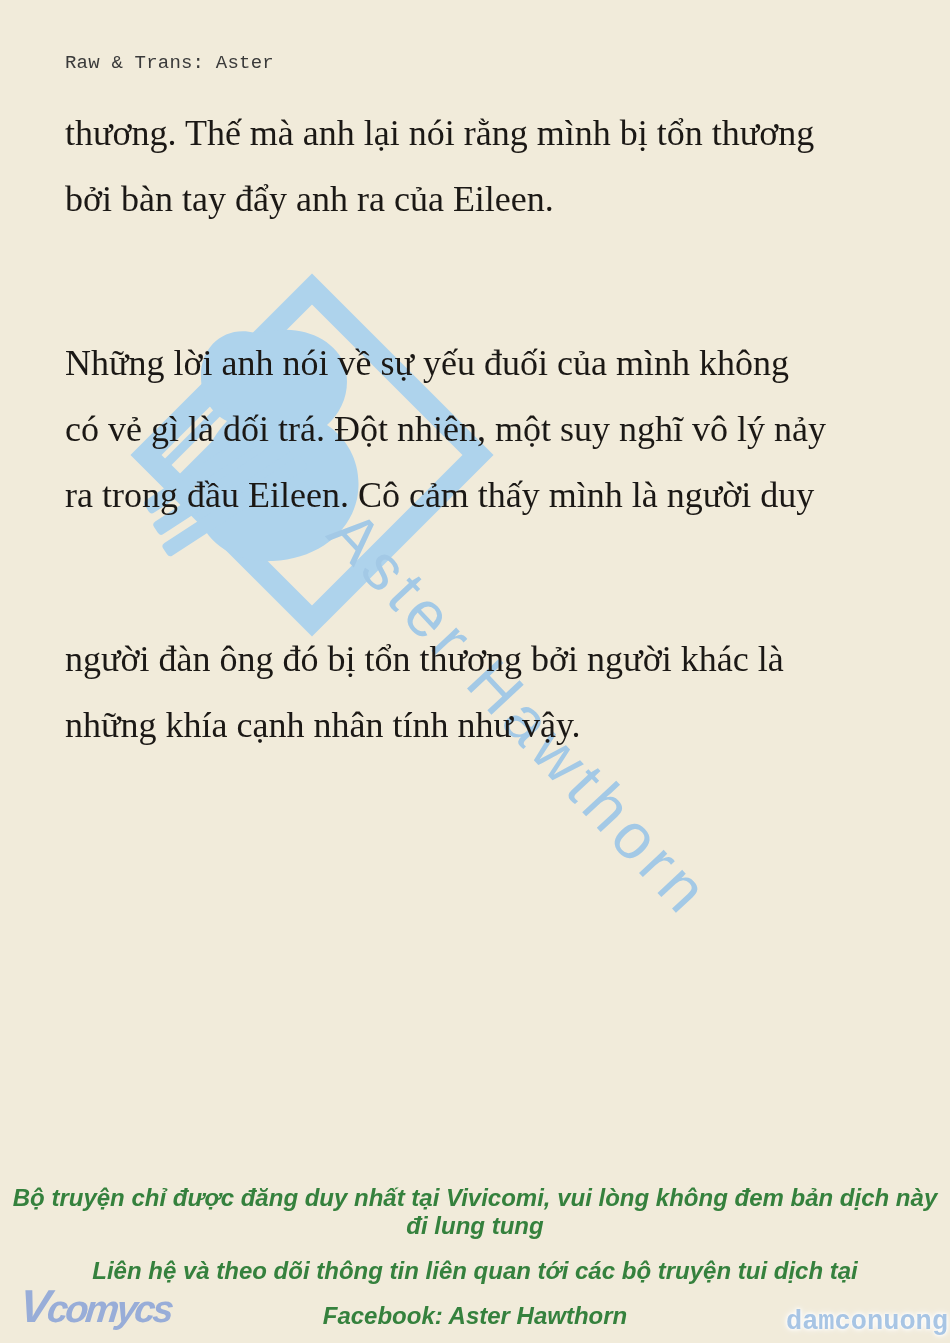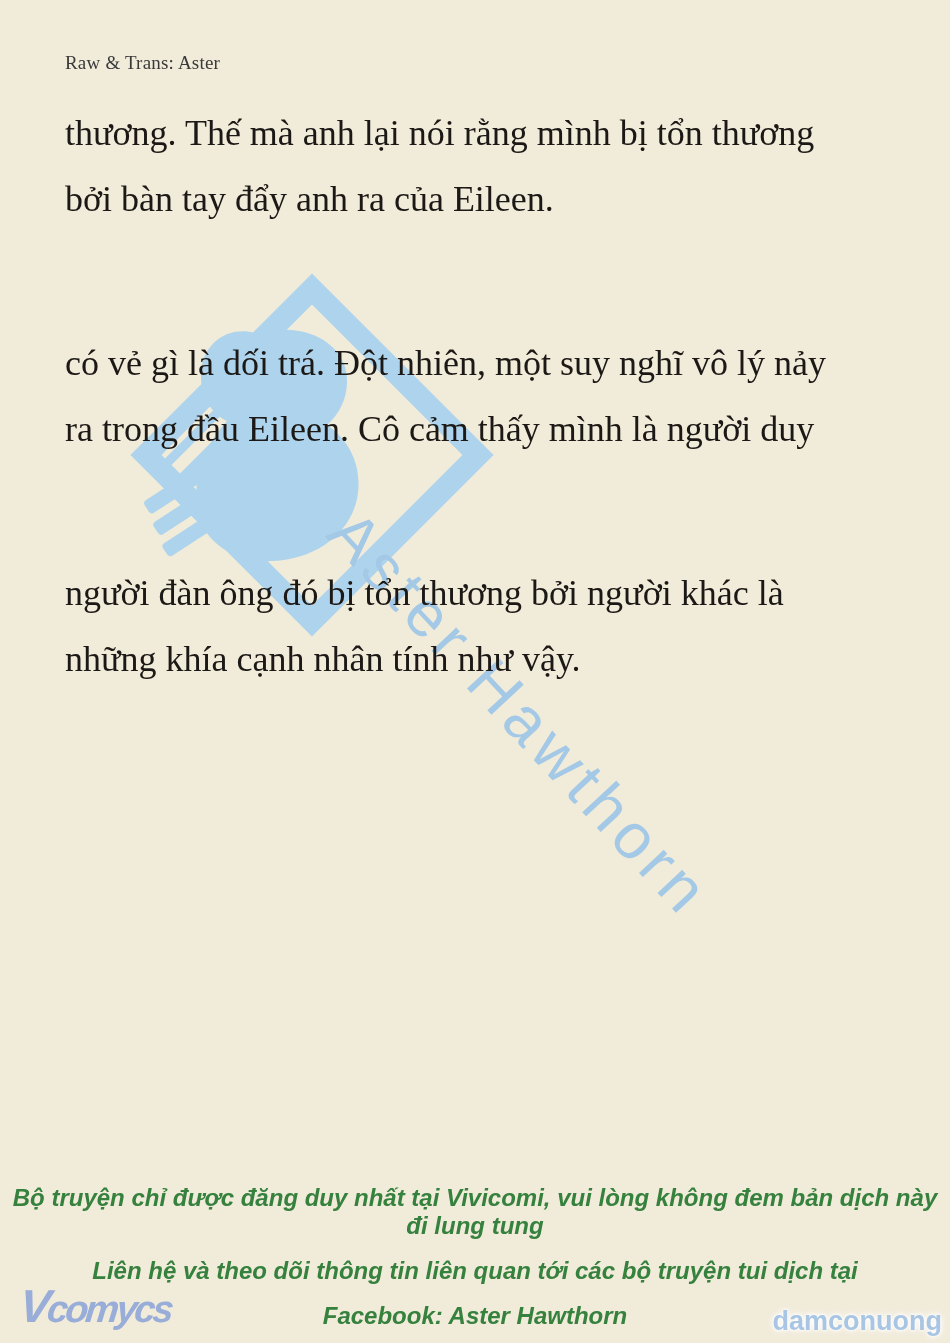--- a/index.html
+++ b/index.html
@@ -14,21 +14,21 @@
   html,body{margin:0;padding:0;}
   .page{
     position:relative;
     width:950px;height:1343px;
     background:var(--bg);
     overflow:hidden;
     font-family:"Liberation Serif", serif;
   }
   .header-credit{
     position:absolute;left:65px;top:52px;
-    font-family:Liberation Serif, serif;
+    font-family:Liberation Mono, monospace;
     font-size:19px;color:#3a3a3a;letter-spacing:0.2px;
   }
   
   .watermark{position:absolute;inset:0;z-index:1;}
   .wm-logo{position:absolute;left:105px;top:255px;color:var(--wm);}
   .wm-text{
     position:absolute;left:368px;top:496px;
     transform-origin:0 0;transform:rotate(47deg);
     font-family:"Liberation Sans", sans-serif;
     font-size:64px;letter-spacing:6px;white-space:nowrap;
@@ -54,22 +54,22 @@
   .vcomycs{
     position:absolute;left:20px;bottom:10px;z-index:2;
     font-family:"Liberation Sans", sans-serif;
     font-style:italic;font-weight:bold;
     font-size:38px;letter-spacing:-3px;
     color:var(--vcomycs);
     transform:skewX(-6deg);
   }
   .vcomycs::first-letter{font-size:46px;}
   .damconuong{
-    position:absolute;right:8px;bottom:6px;z-index:2;
-    font-family:Liberation Sans, sans-serif;
+    position:absolute;right:2px;bottom:6px;z-index:2;
+    font-family:Liberation Mono, monospace;
     font-weight:bold;font-size:27px;
     color:var(--damcon);
     text-shadow:0 0 3px #ffffff,0 0 5px #ffffff,0 0 9px #ffffff;
   }
 </style>
 </head>
 <body>
 
 <div class="page">
 
@@ -103,20 +103,21 @@
     </svg>
     <div class="wm-text">Aster Hawthorn</div>
   </div>
 
   <main class="body-text" id="story-text">
       <div class="para">
         <div class="line">thương. Thế mà anh lại nói rằng mình bị tổn thương</div>
         <div class="line">bởi bàn tay đẩy anh ra của Eileen.</div>
       </div>
       <div class="para">
+        <div class="line">Những lời anh nói về sự yếu đuối của mình không</div>
         <div class="line">có vẻ gì là dối trá. Đột nhiên, một suy nghĩ vô lý nảy</div>
         <div class="line">ra trong đầu Eileen. Cô cảm thấy mình là người duy</div>
       </div>
       <div class="para">
         <div class="line">người đàn ông đó bị tổn thương bởi người khác là</div>
         <div class="line">những khía cạnh nhân tính như vậy.</div>
       </div>
     </main>
 
   <footer class="footer" id="footer-notice">

